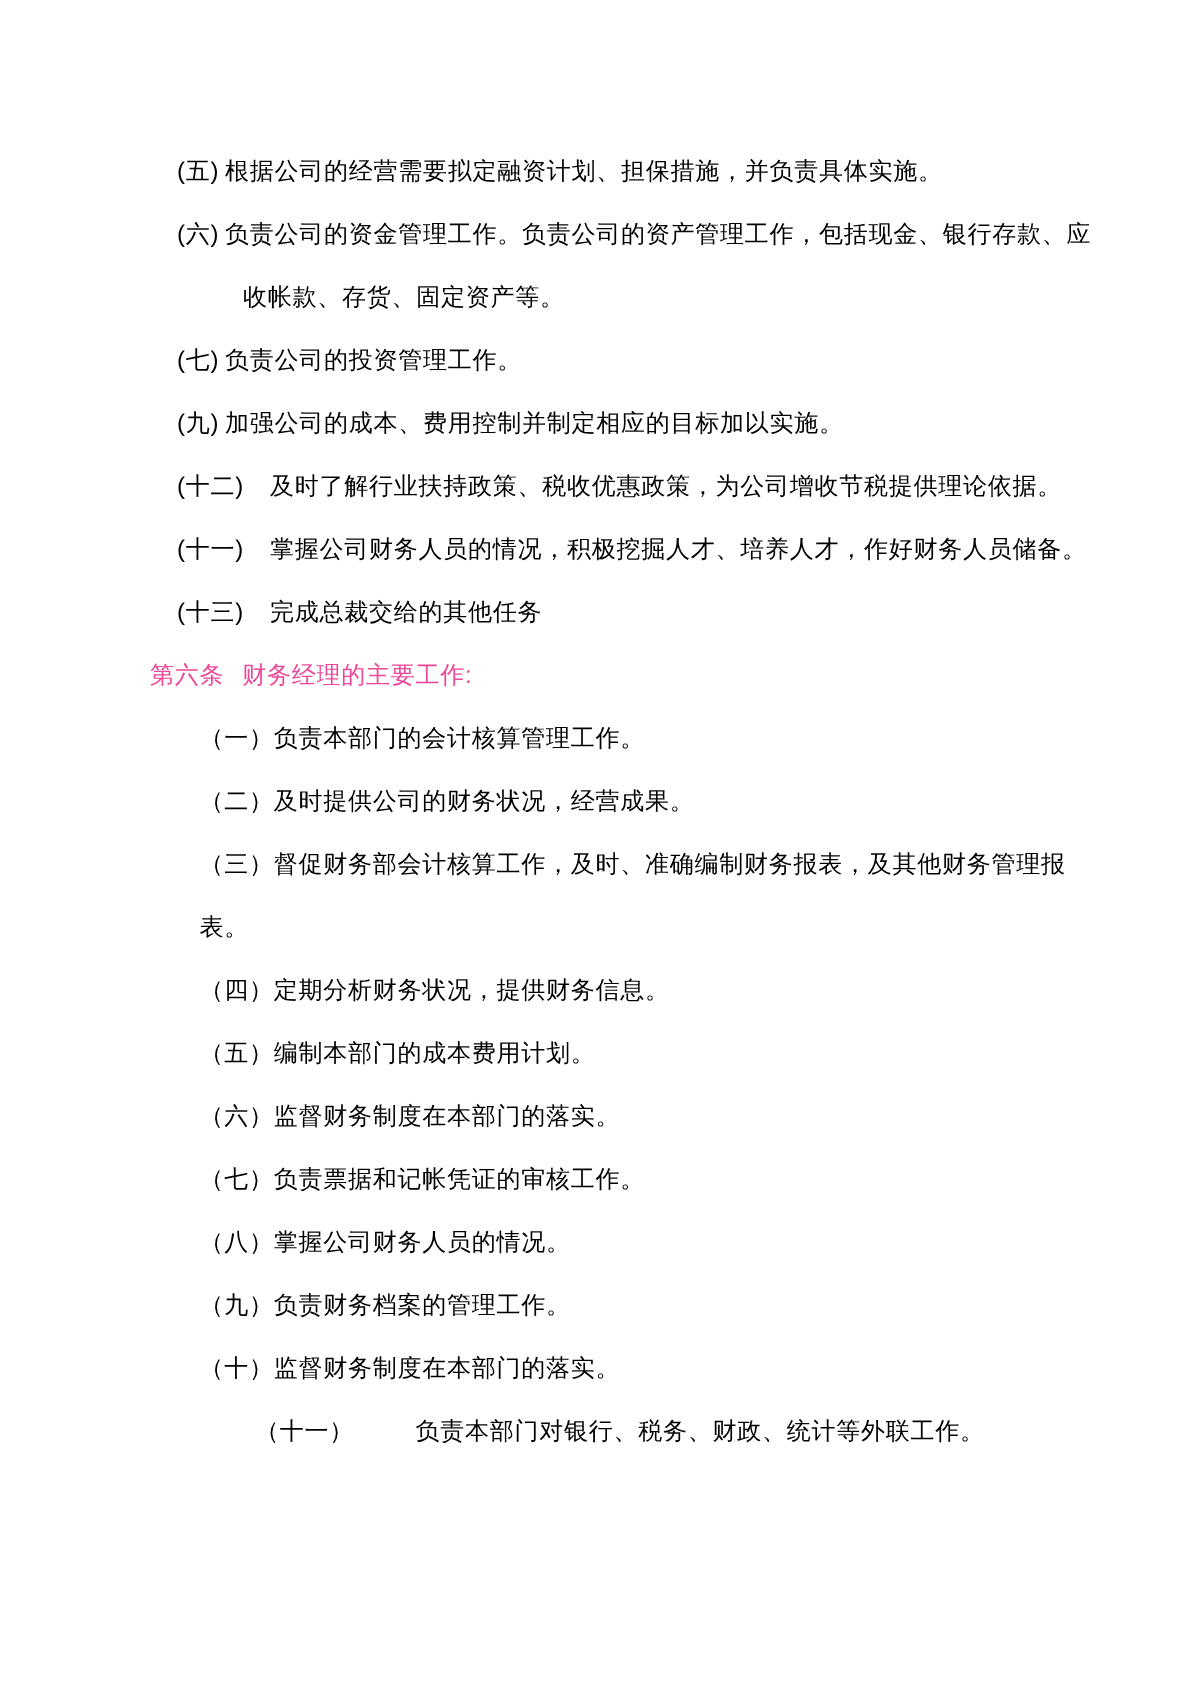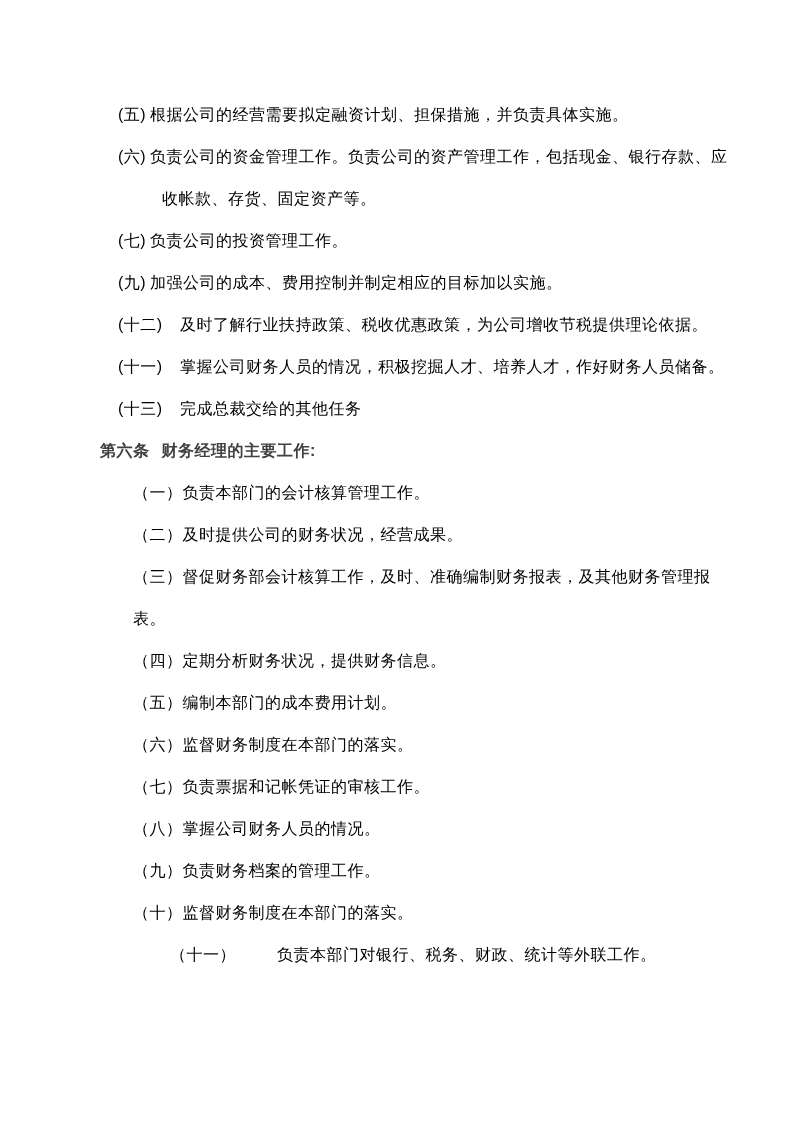--- a/index.html
+++ b/index.html
@@ -42,22 +42,22 @@
   }
   .l2 .num {
     display: inline-block;
     min-width: 48px;
   }
   .l2.wide .num {
     min-width: 107px;
     margin-left: 37px;
   }
   .heading {
-    font-weight: bold;
-    color: #404040;
+    font-weight: normal;
+    color: #ec4899;
   }
   .heading .label {
     margin-right: 12px;
   }
   .row, .heading {
     margin: 0;
   }
 </style>
 </head>
 <body>

